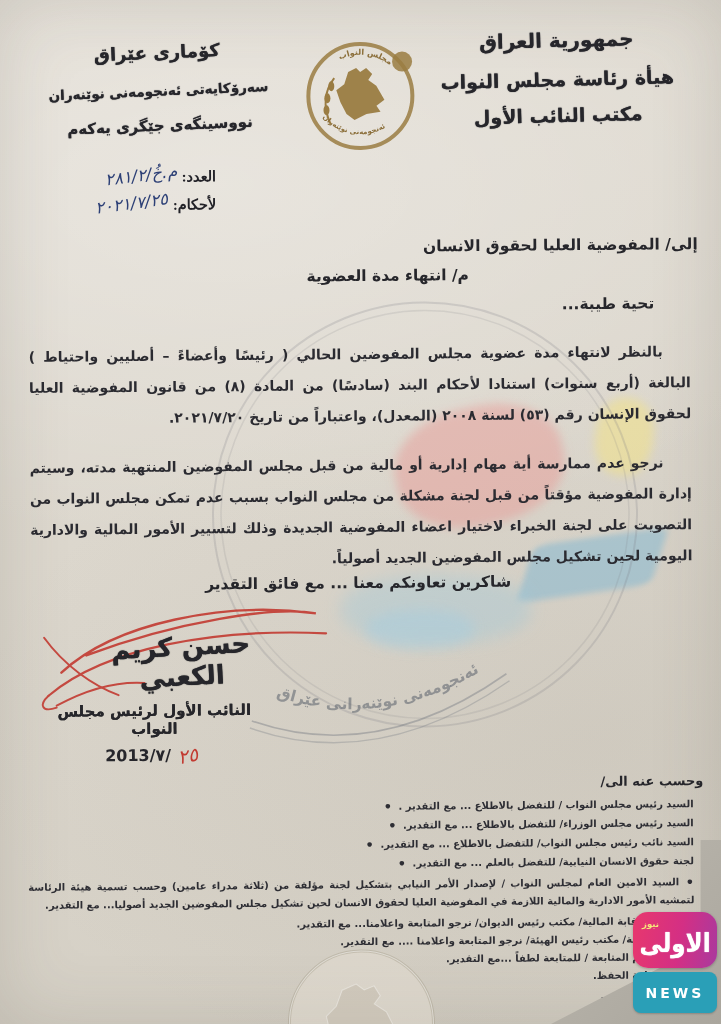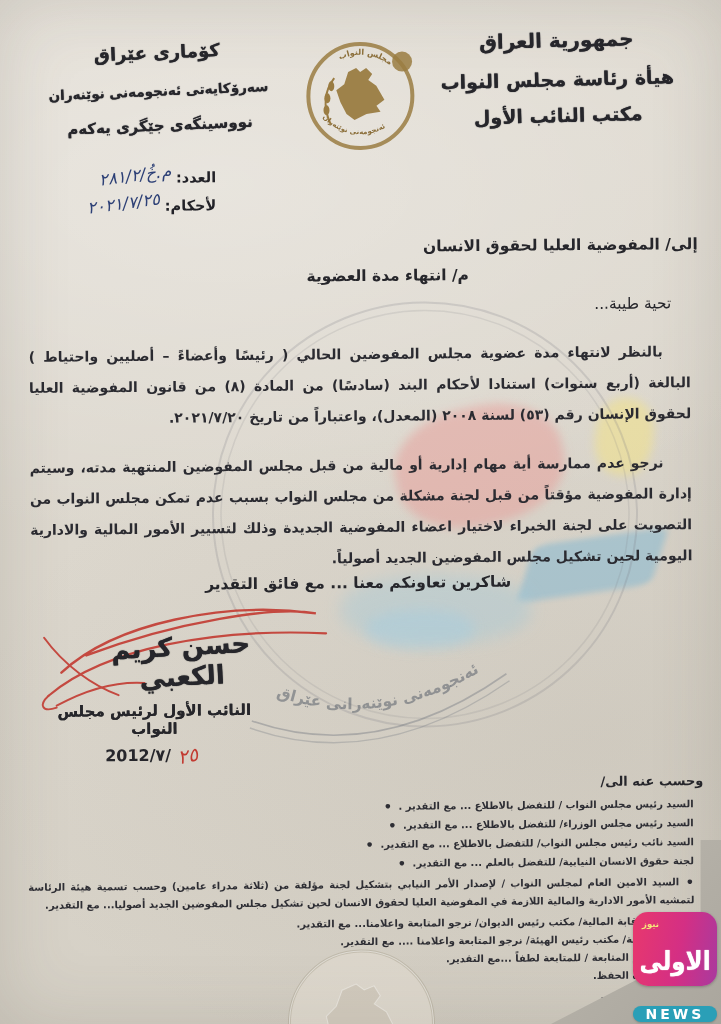--- a/index.html
+++ b/index.html
@@ -18,27 +18,27 @@
   .hdr-ar .l2{font-size:19px;font-weight:700;margin-top:16px;text-shadow:0 0 1px #2a2a30;}
   .hdr-ar .l3{font-size:19px;font-weight:700;margin-top:14px;text-shadow:0 0 1px #2a2a30;}
   .hdr-ku{left:12px;top:40px;width:300px;text-align:center;direction:rtl;z-index:2;transform:rotate(-2deg);}
   .hdr-ku .l1{font-size:18px;font-weight:700;text-shadow:0 0 1px #2a2a30;}
   .hdr-ku .l2{font-size:13.5px;font-weight:700;margin-top:20px;text-shadow:0 0 1px #2a2a30;}
   .hdr-ku .l3{font-size:15px;font-weight:700;margin-top:18px;text-shadow:0 0 1px #2a2a30;}
   .emblem{left:300px;top:24px;width:130px;height:136px;z-index:2;}
   
   .refblock{left:14px;top:166px;width:205px;direction:rtl;z-index:2;}
   .refrow{display:flex;align-items:center;gap:4px;margin-bottom:9px;}
-  .ref-label{font-size:14.5px;font-weight:700;color:#222228;white-space:nowrap;}
+  .ref-label{font-size:14.5px;font-weight:700;color:#222228;white-space:nowrap;font-family:Liberation Serif, serif;}
   .hand{display:inline-block;color:#2d4076;font-size:16.5px;font-style:italic;letter-spacing:1.5px;
         transform:rotate(-7deg) translateY(-2px);font-weight:400;white-space:nowrap;}
   
   .to-line{right:21px;top:238px;font-size:15.5px;font-weight:700;direction:rtl;z-index:2;}
   .subj-line{right:250px;top:267px;font-size:15.5px;font-weight:700;direction:rtl;z-index:2;}
-  .greeting{right:48px;top:297px;font-size:15.5px;font-weight:400;direction:rtl;z-index:2;}
+  .greeting{right:65px;top:297px;font-size:15.5px;font-weight:700;direction:rtl;z-index:2;}
   .para{left:30px;width:662px;direction:rtl;text-align:justify;font-size:14px;font-weight:700;
         line-height:31px;text-indent:28px;color:#2b2b31;z-index:2;}
   .p1{top:325px;} .p2{top:436px;}
   .closing{left:190px;top:574px;width:335px;text-align:center;font-size:15.5px;font-weight:700;direction:rtl;z-index:2;}
   
   .sig-name{left:70px;top:630px;width:220px;text-align:center;font-size:26px;font-weight:700;
             direction:rtl;transform:rotate(-2.5deg);text-shadow:0 0 1px #222;z-index:3;}
   .sig-title{left:30px;top:700px;width:245px;text-align:center;font-size:15px;font-weight:700;
              direction:rtl;text-shadow:0 0 .5px #222;z-index:3;}
   .sig-date{left:103px;top:741px;width:160px;direction:ltr;font-size:16px;font-weight:700;z-index:3;}
@@ -58,27 +58,27 @@
   ul.cc{left:25px;right:30px;top:797px;margin:0;padding:0;list-style:none;direction:rtl;
         font-size:10px;font-weight:700;line-height:18px;color:#2e2e34;z-index:2;text-align:right;}
   ul.cc li{position:relative;}
   .dot-after::after{content:"●";font-size:6px;margin:0 8px;vertical-align:2px;}
   .dot-before::before{content:"●";font-size:6px;margin-left:8px;vertical-align:2px;}
   li.full{text-align:justify;margin:2px 0;}
   li.ind1{margin-right:10px;} li.ind2{margin-right:38px;} li.ind3{margin-right:30px;}
   
   .footer-ref{left:597px;top:997px;font-size:9px;font-weight:700;color:#4b4b52;direction:rtl;z-index:5;}
   .newslogo{right:4px;top:912px;width:84px;z-index:6;}
-  .newslogo .pinkbox{position:relative;height:74px;border-radius:15px;
+  .newslogo .pinkbox{position:relative;height:56px;border-radius:15px;
       background:linear-gradient(100deg,#e8386d 0%,#d42f84 55%,#a93a9e 100%);
       box-shadow:0 1px 3px rgba(0,0,0,.25);}
   .newslogo .tag{position:absolute;top:7px;left:9px;font-size:8.5px;font-weight:700;color:#f5e87a;direction:rtl;}
   .newslogo .nm{position:absolute;bottom:12px;left:0;right:0;text-align:center;font-size:23px;font-weight:700;
       color:#fff;direction:rtl;transform:scaleY(1.12);letter-spacing:1px;text-shadow:0 0 1px #fff;}
-  .newslogo .tealbox{margin-top:20px;height:16px;border-radius:8px;background:#2a9fb7;
+  .newslogo .tealbox{margin-top:4px;height:41px;border-radius:8px;background:#2a9fb7;
       display:flex;align-items:center;justify-content:center;
       color:#fff;font-weight:700;font-size:14px;letter-spacing:3px;box-shadow:0 1px 2px rgba(0,0,0,.2);}
   .seal{left:272px;top:938px;z-index:1;opacity:.9;}
   .wedge{position:absolute;right:0;top:840px;width:170px;height:184px;z-index:4;
       background:linear-gradient(135deg,#bcb8af 0%,#aaa69d 100%);
       clip-path:polygon(88% 0,100% 0,100% 100%,0 100%,88% 58%);}
 </style>
 </head>
 <body>
 
@@ -157,21 +157,21 @@
         <path d="M22 118 C 80 70 190 52 300 58" stroke-width="2.2"></path>
         <path d="M30 128 C 60 112 90 104 118 106" stroke-width="2"></path>
         <path d="M22 118 C 12 127 15 135 30 130" stroke-width="2"></path>
         <path d="M18 60 C 38 88 66 108 92 118" stroke-width="2"></path>
       </g>
     </svg>
 
     <div class="abs sig-name">حسن كريم الكعبي</div>
     <div class="abs sig-title">النائب الأول لرئيس مجلس النواب</div>
     <div class="abs sig-date">
-      <bdo dir="ltr">2012/٧/</bdo><span class="red-day">٢٥</span>
+      <bdo dir="ltr">2013/٧/</bdo><span class="red-day">٢٥</span>
     </div>
 
     <div class="abs cc-header">وحسب عنه الى/</div>
     <ul class="abs cc">
       <li class="dot-after">السيد رئيس مجلس النواب / للتفضل بالاطلاع ... مع التقدير .</li>
       <li class="dot-after">السيد رئيس مجلس الوزراء/ للتفضل بالاطلاع ... مع التقدير.</li>
       <li class="dot-after">السيد نائب رئيس مجلس النواب/ للتفضل بالاطلاع ... مع التقدير.</li>
       <li class="dot-after">لجنة حقوق الانسان النيابية/ للتفضل بالعلم ... مع التقدير.</li>
       <li class="dot-before full">السيد الامين العام لمجلس النواب / لإصدار الأمر النيابي بتشكيل لجنة مؤلفة من (ثلاثة مدراء عامين) وحسب تسمية هيئة الرئاسة لتمشيه الأمور الادارية والمالية اللازمة في المفوضية العليا لحقوق الانسان لحين تشكيل مجلس المفوضين الجديد أصوليا... مع التقدير.</li>
       <li class="dot-before">ديوان الرقابة المالية/ مكتب رئيس الديوان/ نرجو المتابعة واعلامنا... مع التقدير.</li>

